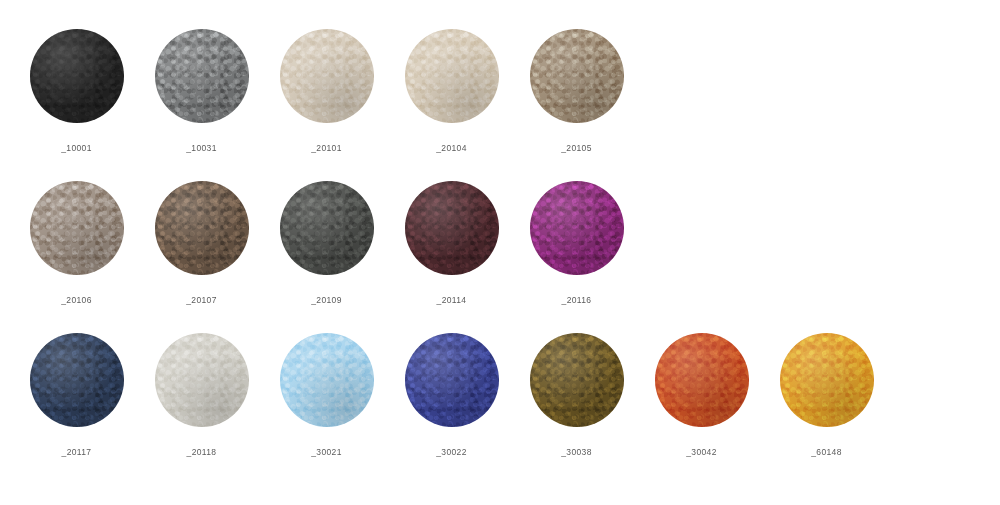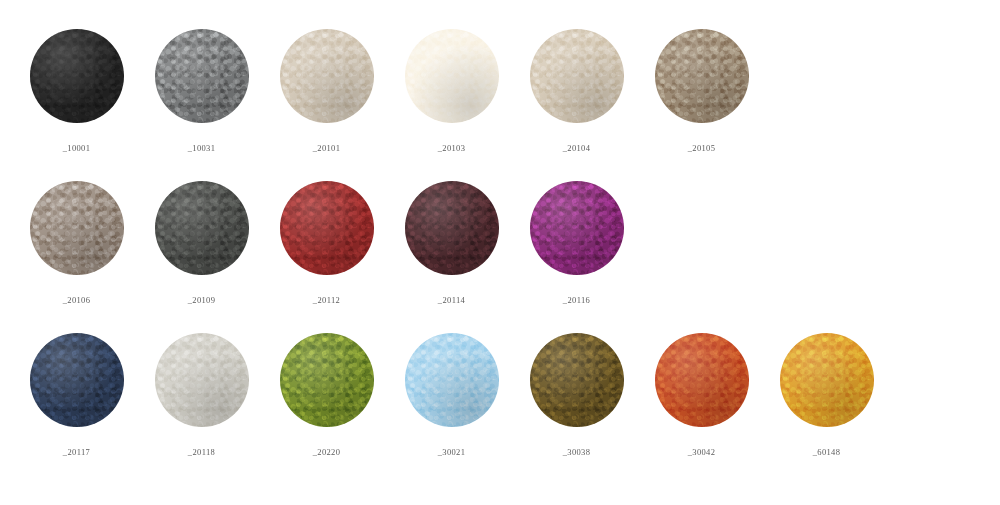--- a/index.html
+++ b/index.html
@@ -92,21 +92,21 @@
     background-image:
       radial-gradient(circle at 34% 28%, rgba(255,255,255,0.18) 0%, rgba(255,255,255,0.00) 58%),
       radial-gradient(circle at 70% 82%, rgba(0,0,0,0.16) 0%, rgba(0,0,0,0.00) 62%);
     pointer-events: none;
   }
   .swatch-label {
     margin-top: 19px;
     font-size: 8.5px;
     letter-spacing: 0.35px;
     color: #5b5b5b;
-    font-family: Liberation Serif, serif;
+    font-family: Liberation Sans, sans-serif;
     white-space: nowrap;
     text-align: center;
   }
 </style>
 </head>
 <body style="background: rgb(255, 255, 255);">
 
 <div id="swatch-sheet">
   <div class="swatch-row">
       <div class="swatch-cell">
@@ -122,55 +122,49 @@
         <div class="swatch-label">_10031</div>
       </div>
       <div class="swatch-cell">
         <div class="swatch-disc-wrap">
           <div class="swatch-disc" style="background-color: rgb(214, 203, 186);"></div>
         </div>
         <div class="swatch-label">_20101</div>
       </div>
       <div class="swatch-cell">
         <div class="swatch-disc-wrap">
-          <div class="swatch-disc" style="background-color: rgb(250, 244, 231);"></div>
-        </div>
-        <div class="swatch-label">_20103</div>
-      </div>
-      <div class="swatch-cell">
-        <div class="swatch-disc-wrap">
           <div class="swatch-disc" style="background-color: rgb(216, 204, 185);"></div>
         </div>
         <div class="swatch-label">_20104</div>
       </div>
       <div class="swatch-cell">
         <div class="swatch-disc-wrap">
           <div class="swatch-disc" style="background-color: rgb(160, 142, 119);"></div>
         </div>
         <div class="swatch-label">_20105</div>
       </div>
     </div>
   <div class="swatch-row">
       <div class="swatch-cell">
         <div class="swatch-disc-wrap">
           <div class="swatch-disc" style="background-color: rgb(156, 142, 130);"></div>
         </div>
         <div class="swatch-label">_20106</div>
       </div>
       <div class="swatch-cell">
         <div class="swatch-disc-wrap">
+          <div class="swatch-disc" style="background-color: rgb(110, 90, 73);"></div>
+        </div>
+        <div class="swatch-label">_20107</div>
+      </div>
+      <div class="swatch-cell">
+        <div class="swatch-disc-wrap">
           <div class="swatch-disc" style="background-color: rgb(76, 78, 75);"></div>
         </div>
         <div class="swatch-label">_20109</div>
-      </div>
-      <div class="swatch-cell">
-        <div class="swatch-disc-wrap">
-          <div class="swatch-disc" style="background-color: rgb(155, 44, 43);"></div>
-        </div>
-        <div class="swatch-label">_20112</div>
       </div>
       <div class="swatch-cell">
         <div class="swatch-disc-wrap">
           <div class="swatch-disc" style="background-color: rgb(79, 42, 47);"></div>
         </div>
         <div class="swatch-label">_20114</div>
       </div>
       <div class="swatch-cell">
         <div class="swatch-disc-wrap">
           <div class="swatch-disc" style="background-color: rgb(138, 42, 121);"></div>
@@ -186,29 +180,29 @@
         <div class="swatch-label">_20117</div>
       </div>
       <div class="swatch-cell">
         <div class="swatch-disc-wrap">
           <div class="swatch-disc" style="background-color: rgb(211, 209, 201);"></div>
         </div>
         <div class="swatch-label">_20118</div>
       </div>
       <div class="swatch-cell">
         <div class="swatch-disc-wrap">
-          <div class="swatch-disc" style="background-color: rgb(119, 144, 43);"></div>
-        </div>
-        <div class="swatch-label">_20220</div>
-      </div>
-      <div class="swatch-cell">
-        <div class="swatch-disc-wrap">
           <div class="swatch-disc" style="background-color: rgb(169, 213, 238);"></div>
         </div>
         <div class="swatch-label">_30021</div>
+      </div>
+      <div class="swatch-cell">
+        <div class="swatch-disc-wrap">
+          <div class="swatch-disc" style="background-color: rgb(59, 68, 148);"></div>
+        </div>
+        <div class="swatch-label">_30022</div>
       </div>
       <div class="swatch-cell">
         <div class="swatch-disc-wrap">
           <div class="swatch-disc" style="background-color: rgb(107, 87, 36);"></div>
         </div>
         <div class="swatch-label">_30038</div>
       </div>
       <div class="swatch-cell">
         <div class="swatch-disc-wrap">
           <div class="swatch-disc" style="background-color: rgb(203, 82, 38);"></div>

